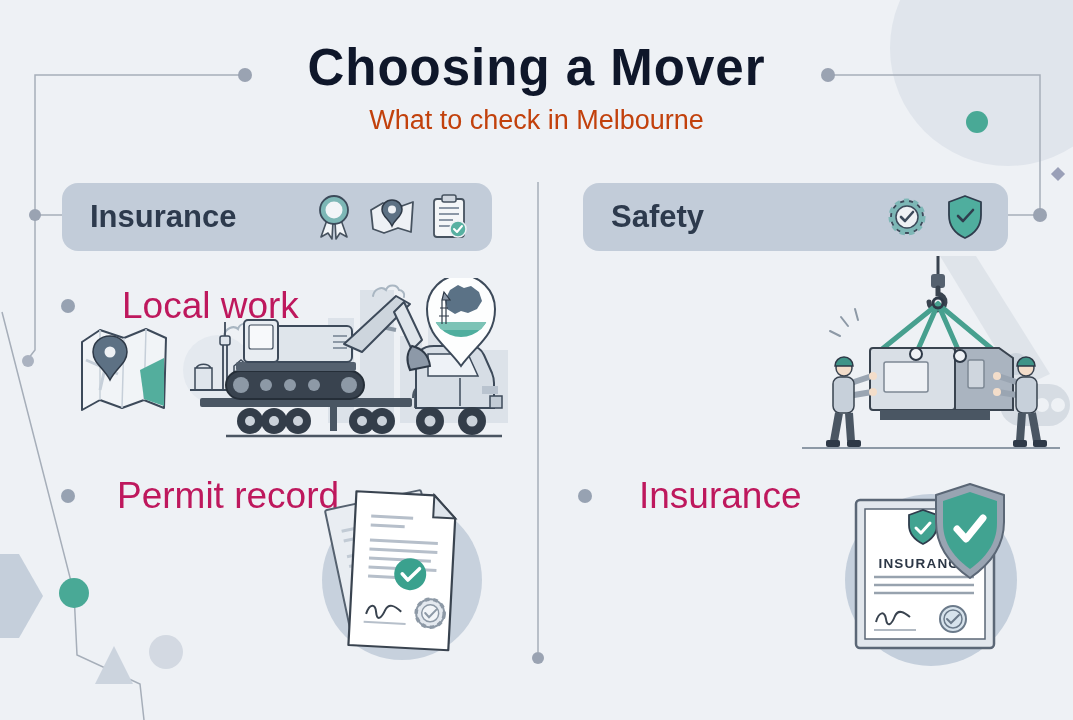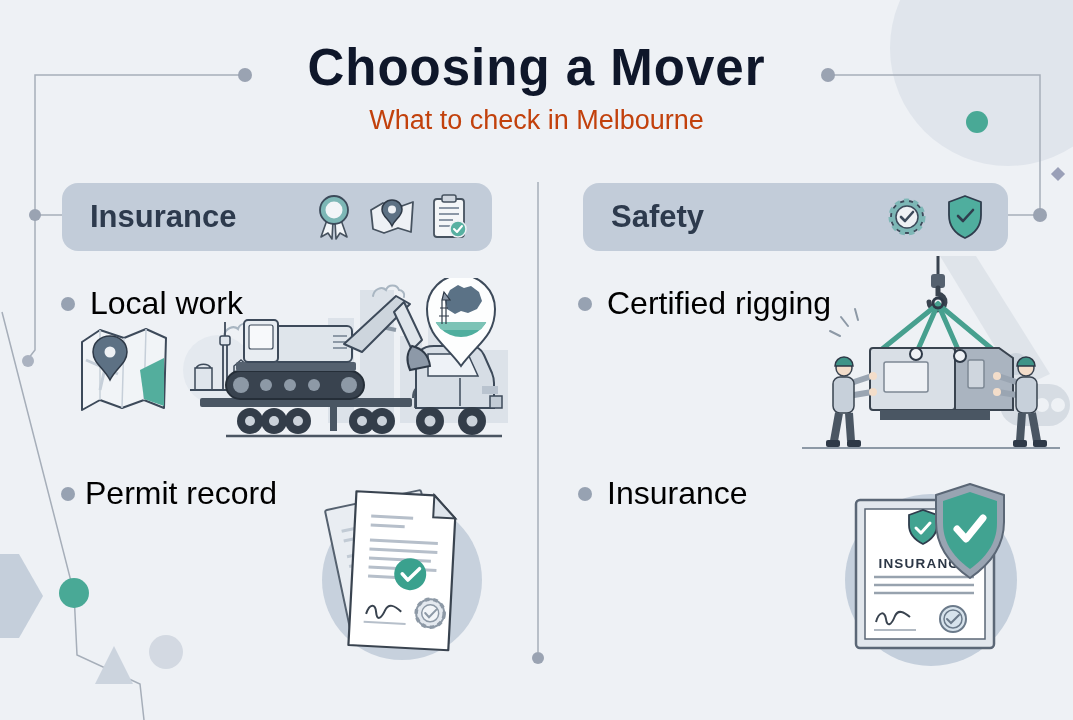--- a/index.html
+++ b/index.html
@@ -22,21 +22,21 @@
     justify-content:space-between;padding:0 22px 0 28px;box-sizing:border-box;
   }
   .col-header.experience{left:62px;width:430px;}
   .col-header.safety{left:583px;width:425px;}
   .col-title{font-size:31px;font-weight:700;color:#2d3a4d;}
   .hdr-icons{display:flex;align-items:center;gap:14px;}
   .bullet{position:absolute;display:flex;align-items:center;gap:15px;}
   .bullet .dot{
     width:14px;height:14px;border-radius:50%;background:#97a2b2;flex:0 0 auto;
   }
-  .bullet .lbl{font-size:32px;font-weight:500;color:#000000;white-space:nowrap;}
+  .bullet .lbl{font-size:37px;font-weight:500;color:#be185d;white-space:nowrap;margin-left:32px;}
   .illus{position:absolute;}
 </style>
 </head>
 <body>
 
 <div class="canvas">
 
   <svg class="decor" width="1073" height="720" viewBox="0 0 1073 720">
     <circle cx="1008" cy="48" r="118" fill="#e0e5ec"></circle>
     <polygon points="43,596 19,638 -29,638 -53,596 -29,554 19,554" fill="#c5cfdb"></polygon>
@@ -103,24 +103,20 @@
     </span>
   </div>
 
   <div class="bullet" style="left:61px;top:285px;">
     <span class="dot"></span>
     <span class="lbl">Local work</span>
   </div>
   <div class="bullet" style="left:61px;top:475px;gap:10px;">
     <span class="dot"></span>
     <span class="lbl">Permit record</span>
-  </div>
-  <div class="bullet" style="left:578px;top:285px;">
-    <span class="dot"></span>
-    <span class="lbl">Certified rigging</span>
   </div>
   <div class="bullet" style="left:578px;top:475px;">
     <span class="dot"></span>
     <span class="lbl">Insurance</span>
   </div>
 
   <svg class="illus" style="left:78px;top:278px;" width="430" height="172" viewBox="0 0 430 172">
     <g fill="#dce2e9">
       <rect x="250" y="40" width="26" height="105"></rect>
       <rect x="282" y="12" width="34" height="133"></rect>

